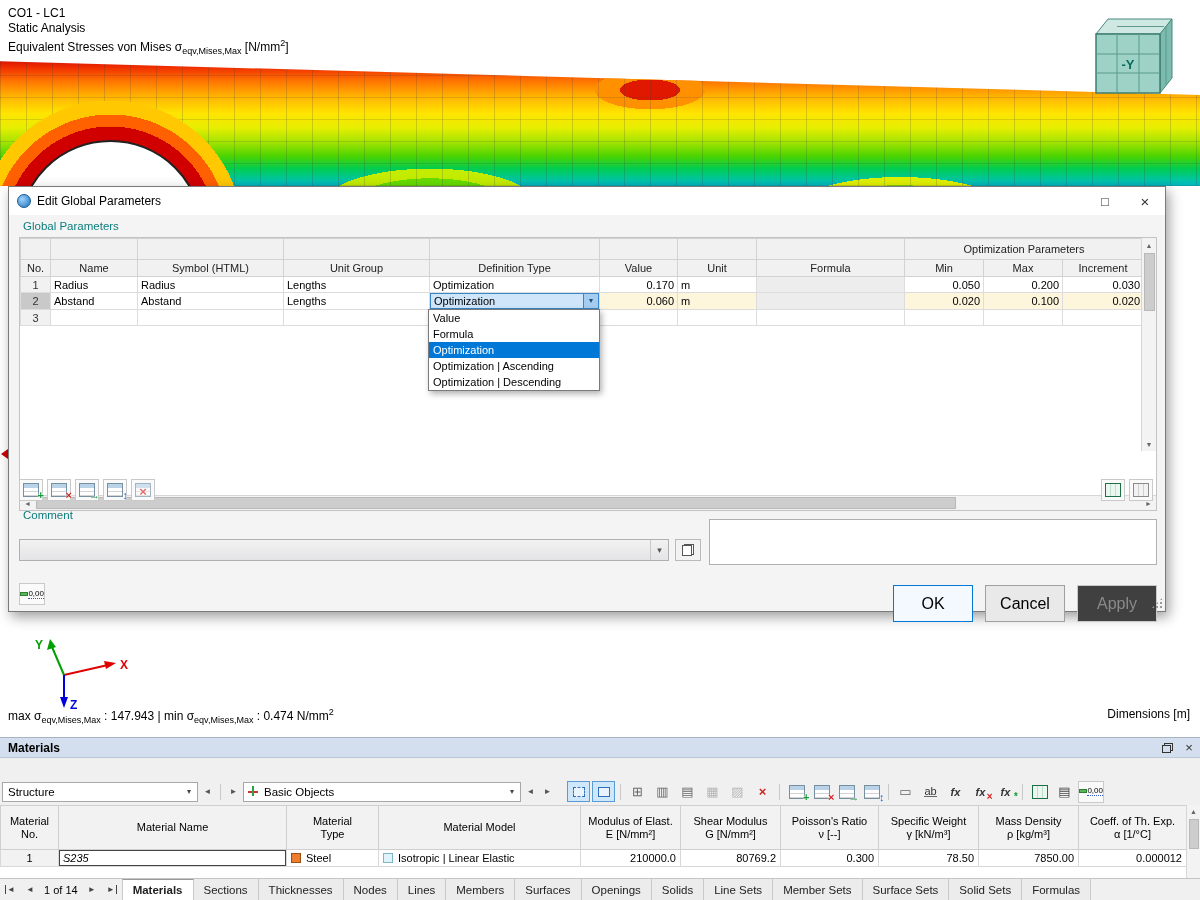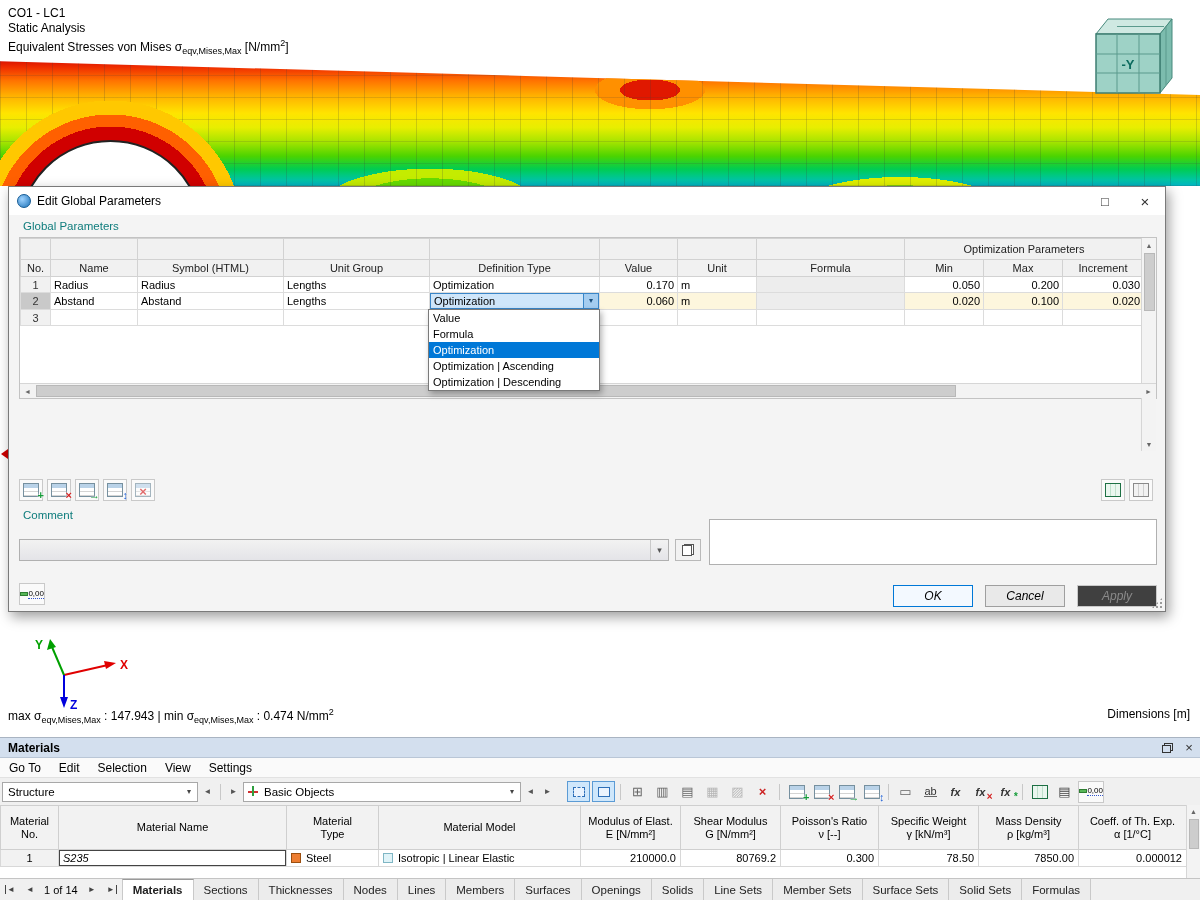--- a/index.html
+++ b/index.html
@@ -50,21 +50,21 @@
   .dlg-title { position:absolute; left:0; top:0; width:100%; height:28px; background:#fff;
     display:flex; align-items:center; }
   .dlg-ico { width:14px; height:14px; margin:0 6px 0 8px; border-radius:50%;
     background:radial-gradient(circle at 35% 35%, #9fd3ff, #1d72b8); border:1px solid #135a94; }
   .dlg-title-text { flex:1; font-size:12px; }
   .win-btn { width:40px; height:28px; display:flex; align-items:center; justify-content:center;
     font-size:13px; color:#333; cursor:default; }
   .win-btn.close { font-size:15px; }
   .section-label { position:absolute; left:14px; top:33px; color:#0e7c7c; font-size:11.5px; }
 
-  .gp-wrap { position:absolute; left:10px; top:50px; width:1138px; height:162px; background:#fff;
+  .gp-wrap { position:absolute; left:10px; top:50px; width:1138px; height:274px; background:#fff;
     border:1px solid #c3c3c3; }
   .gp-table { border-collapse:collapse; table-layout:fixed; width:1123px; font-size:11px; }
   .gp-table th, .gp-table td { border:1px solid #dcdcdc; padding:0 3px; height:16px;
     overflow:hidden; white-space:nowrap; }
   .gp-table thead th { background:#f1f1f1; font-weight:normal; color:#222; border-color:#d2d2d2; }
   .gp-table tr.hA th { height:21px; }
   .gp-table tr.hB th { height:17px; }
   .gp-table td.no { background:#f1f1f1; text-align:center; color:#333; }
   .gp-table tr.sel td.no { background:#c9c9c9; }
   .gp-table td.num { text-align:right; }
@@ -135,22 +135,22 @@
   .desc-box { position:absolute; left:700px; top:332px; width:448px; height:46px;
     background:#fff; border:1px solid #b0b0b0; }
 
   .units-btn { display:flex; flex-direction:row; align-items:center; justify-content:center;
     width:26px; height:22px; border:1px solid #c9c9c9; background:#fafafa; font-size:8px; }
   .units-btn .bar { width:14px; height:4px; background:#58b758; border:1px solid #2e7d32; margin-bottom:1px; }
   .units-btn .lbl { border-bottom:1px dotted #3355cc; line-height:8px; }
   .dlg-units { position:absolute; left:10px; top:396px; }
 
   .dlg-actions { position:absolute; right:8px; top:398px; display:flex; gap:12px; }
-  .btn { width:80px; height:22px; font-family:"Liberation Sans",sans-serif; font-size:12px;
-    background:#e9e9e9; border:1px solid #9f9f9f;font-style:italic; }
+  .btn { width:80px; height:37px; font-family:"Liberation Sans",sans-serif; font-size:16px;
+    background:#e9e9e9; border:1px solid #9f9f9f; }
   .btn.ok { background:#f3f9ff; border:1px solid #0078d7; }
   .btn.disabled { background:#404040; border:1px solid #c9c9c9; color:#8a8a8a; }
   .grip { position:absolute; right:2px; bottom:2px; width:12px; height:12px;
     background-image:radial-gradient(#9a9a9a 1px, transparent 1.3px); background-size:4px 4px;
     clip-path:polygon(100% 0, 100% 100%, 0 100%); }
 
   
   .panel { position:absolute; left:0; top:737px; width:1200px; height:163px; z-index:20;
     background:#f0f0f0; border-top:1px solid #a9b4c2; }
   .p-title { position:absolute; left:0; top:0; width:100%; height:20px; background:#d3dfee;
@@ -448,27 +448,20 @@
 
   <div class="panel">
     <div class="p-title">
       <span class="t">Materials</span>
       <span class="p-ico">
           <span class="restore-ico"></span>
         </span>
       <span class="p-ico">×</span>
     </div>
 
-    <div class="p-menu">
-      <span>Go To</span>
-      <span>Edit</span>
-      <span>Selection</span>
-      <span>View</span>
-      <span>Settings</span>
-    </div>
 
     <div class="p-toolbar">
       <div class="combo nav-combo">
         <span class="combo-text">Structure</span>
         <span class="combo-arrow">▾</span>
       </div>
       <button class="nav-sm">
           <span>◄</span>
         </button>
       <span class="vsep"></span>

